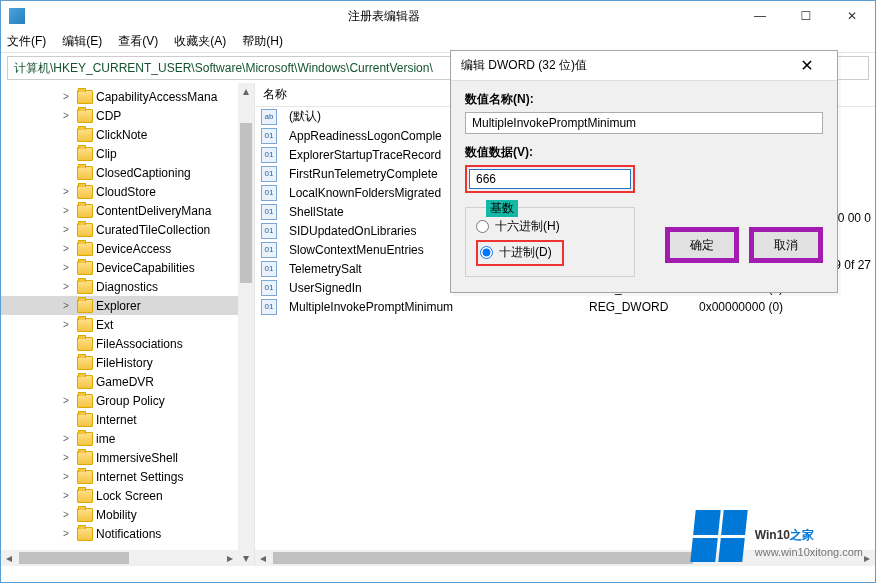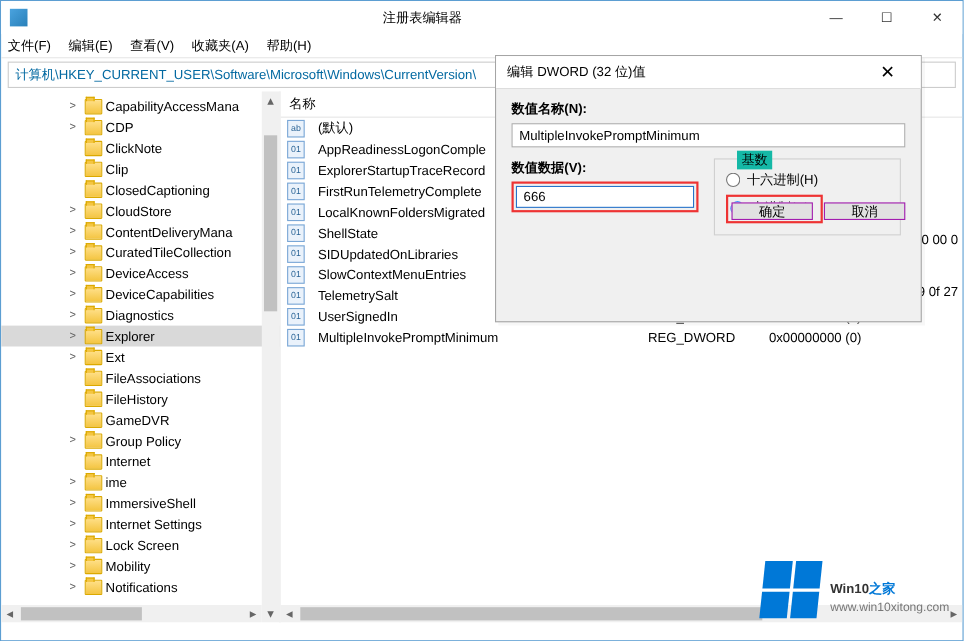--- a/index.html
+++ b/index.html
@@ -4,21 +4,21 @@
 <style>
 * { box-sizing: border-box; margin: 0; padding: 0; font-family: "Microsoft YaHei", "Segoe UI", sans-serif; font-size: 12px; }
 body { background: #fff; width: 876px; height: 583px; overflow: hidden; position: relative; border: 1px solid #5c9ed2; }
 .titlebar { height: 30px; display: flex; align-items: center; padding: 0 0 0 8px; background: #fff; }
 .app-icon { width: 16px; height: 16px; margin-right: 6px; background: linear-gradient(135deg,#4aa3df,#2980b9); display:inline-block; }
 .titlebar .title { flex: 1; color: #000; text-align: center; }
 .winbtns { display: flex; }
 .winbtn { width: 46px; height: 30px; display: flex; align-items: center; justify-content: center; color: #333; }
 .menubar { height: 22px; display: flex; align-items: center; padding: 0 6px; gap: 16px; border-bottom: 1px solid #e6e6e6; }
 .menuitem { color: #000; }
-.addrbar { height: 24px; border: 1px solid #ccc; margin: 3px 6px; display: flex; align-items: center; padding: 0 6px; color: #0369a1; }
+.addrbar { height: 24px; border: 1px solid #ccc; margin: 3px 6px; display: flex; align-items: center; padding: 0 6px; color: #14532d; }
 .content { display: flex; height: calc(100% - 30px - 22px - 30px - 16px); }
 .tree { width: 254px; border-right: 1px solid #e6e6e6; overflow: hidden; position: relative; padding-top: 4px; }
 .tree-inner { position: relative; }
 .treerow { display: flex; align-items: center; height: 19px; padding-left: 62px; white-space: nowrap; }
 .treerow.sel { background: #d9d9d9; }
 .expander { width: 14px; display: inline-flex; justify-content: center; color: #666; font-size: 10px; position: relative; left: -4px; }
 .folder { width: 16px; height: 14px; margin-right: 3px; display: inline-block; background: linear-gradient(#ffe08a,#f4c542); border: 1px solid #dba900; border-radius: 1px; position: relative; }
 .folder::before { content:""; position:absolute; top:-3px; left:0; width:6px; height:3px; background:#f4c542; border:1px solid #dba900; border-bottom:none; }
 .tree-scroll-v { position:absolute; right:0; top:0; bottom:0; width:16px; background:#f0f0f0; }
 .tree-scroll-v .thumb { position:absolute; top:40px; left:2px; right:2px; height:160px; background:#c1c1c1; }
@@ -40,31 +40,31 @@
 .bottom-scroll .arr{position:absolute;top:0;bottom:0;width:16px;display:flex;align-items:center;justify-content:center;color:#666;}
 .bottom-scroll .arr.l{left:0} .bottom-scroll .arr.r{right:0}
 
 .dialog { position:absolute; left:449px; top:49px; width:388px; height:243px; background:#f0f0f0; border:1px solid #a5a5a5; box-shadow: 3px 3px 0 rgba(0,0,0,0.03); }
 .dlg-title { height:30px; display:flex; align-items:center; padding:0 10px; background:#fff; border-bottom:1px solid #ddd; }
 .dlg-title .t{flex:1}
 .dlg-close{ width:40px; text-align:center; font-size:16px; }
 .dlg-body{ padding:10px 14px 0 14px; position:relative; }
 .lbl{ margin-bottom:4px; display:block;font-weight:bold; }
 .txt-ro { width:358px; height:22px; border:1px solid #adadad; background:#fff; padding:0 6px; display:flex; align-items:center; color:#000; }
-.row2{ display:flex; margin-top:10px; gap:14px;}
+.row2{ display:flex; margin-top:10px; gap:14px;flex-direction:column;}
 .left2{ width:170px; }
 .inpwrap{ border:2px solid #e33; padding:2px; }
 .inp { width:100%; height:20px; border:1px solid #2673c9; padding:0 6px; outline:none; }
 .grp { border:1px solid #d0d0d0; padding:8px 10px 10px 10px; position:relative; width:170px; }
 .grp .glabel{ position:absolute; top:-8px; left:20px; background:#14b8a6; padding:0 4px; }
 .radio{ display:flex; align-items:center; height:20px; gap:6px; }
 .radio input{ width:13px; height:13px; }
 .decwrap{ display:inline-block; border:2px solid #e33; padding:0 10px 2px 2px; margin-top:4px; }
 .btnrow{ position:absolute; right:14px; bottom:14px; display:flex; gap:10px; }
-.btn{ width:74px; height:16px; border:1px solid #a21caf; background:#e1e1e1; display:flex; align-items:center; justify-content:center;margin-top:20px; }
+.btn{ width:74px; height:36px; border:5px solid #a21caf; background:#e1e1e1; display:flex; align-items:center; justify-content:center;margin-top:20px; }
 
 .watermark{ position:absolute; right:12px; bottom:20px; display:flex; align-items:center; gap:10px; }
 .winlogo{ width:52px; height:52px; display:grid; grid-template-columns:1fr 1fr; grid-template-rows:1fr 1fr; gap:3px; transform:skewX(-6deg);}
 .winlogo div{background:#0078d7;}
 .wtext{ display:flex; flex-direction:column; }
 .wbig{ font-size:26px; font-weight:bold; color:#333;}
 .wbig .zh{color:#0078d7;}
 .wsmall{font-size:11px; color:#777;}
 .datacut{ position:absolute; right:4px; top:210px; font-size:12px; white-space:nowrap;}
 .datacut2{ position:absolute; right:4px; top:257px; font-size:12px; white-space:nowrap;}

